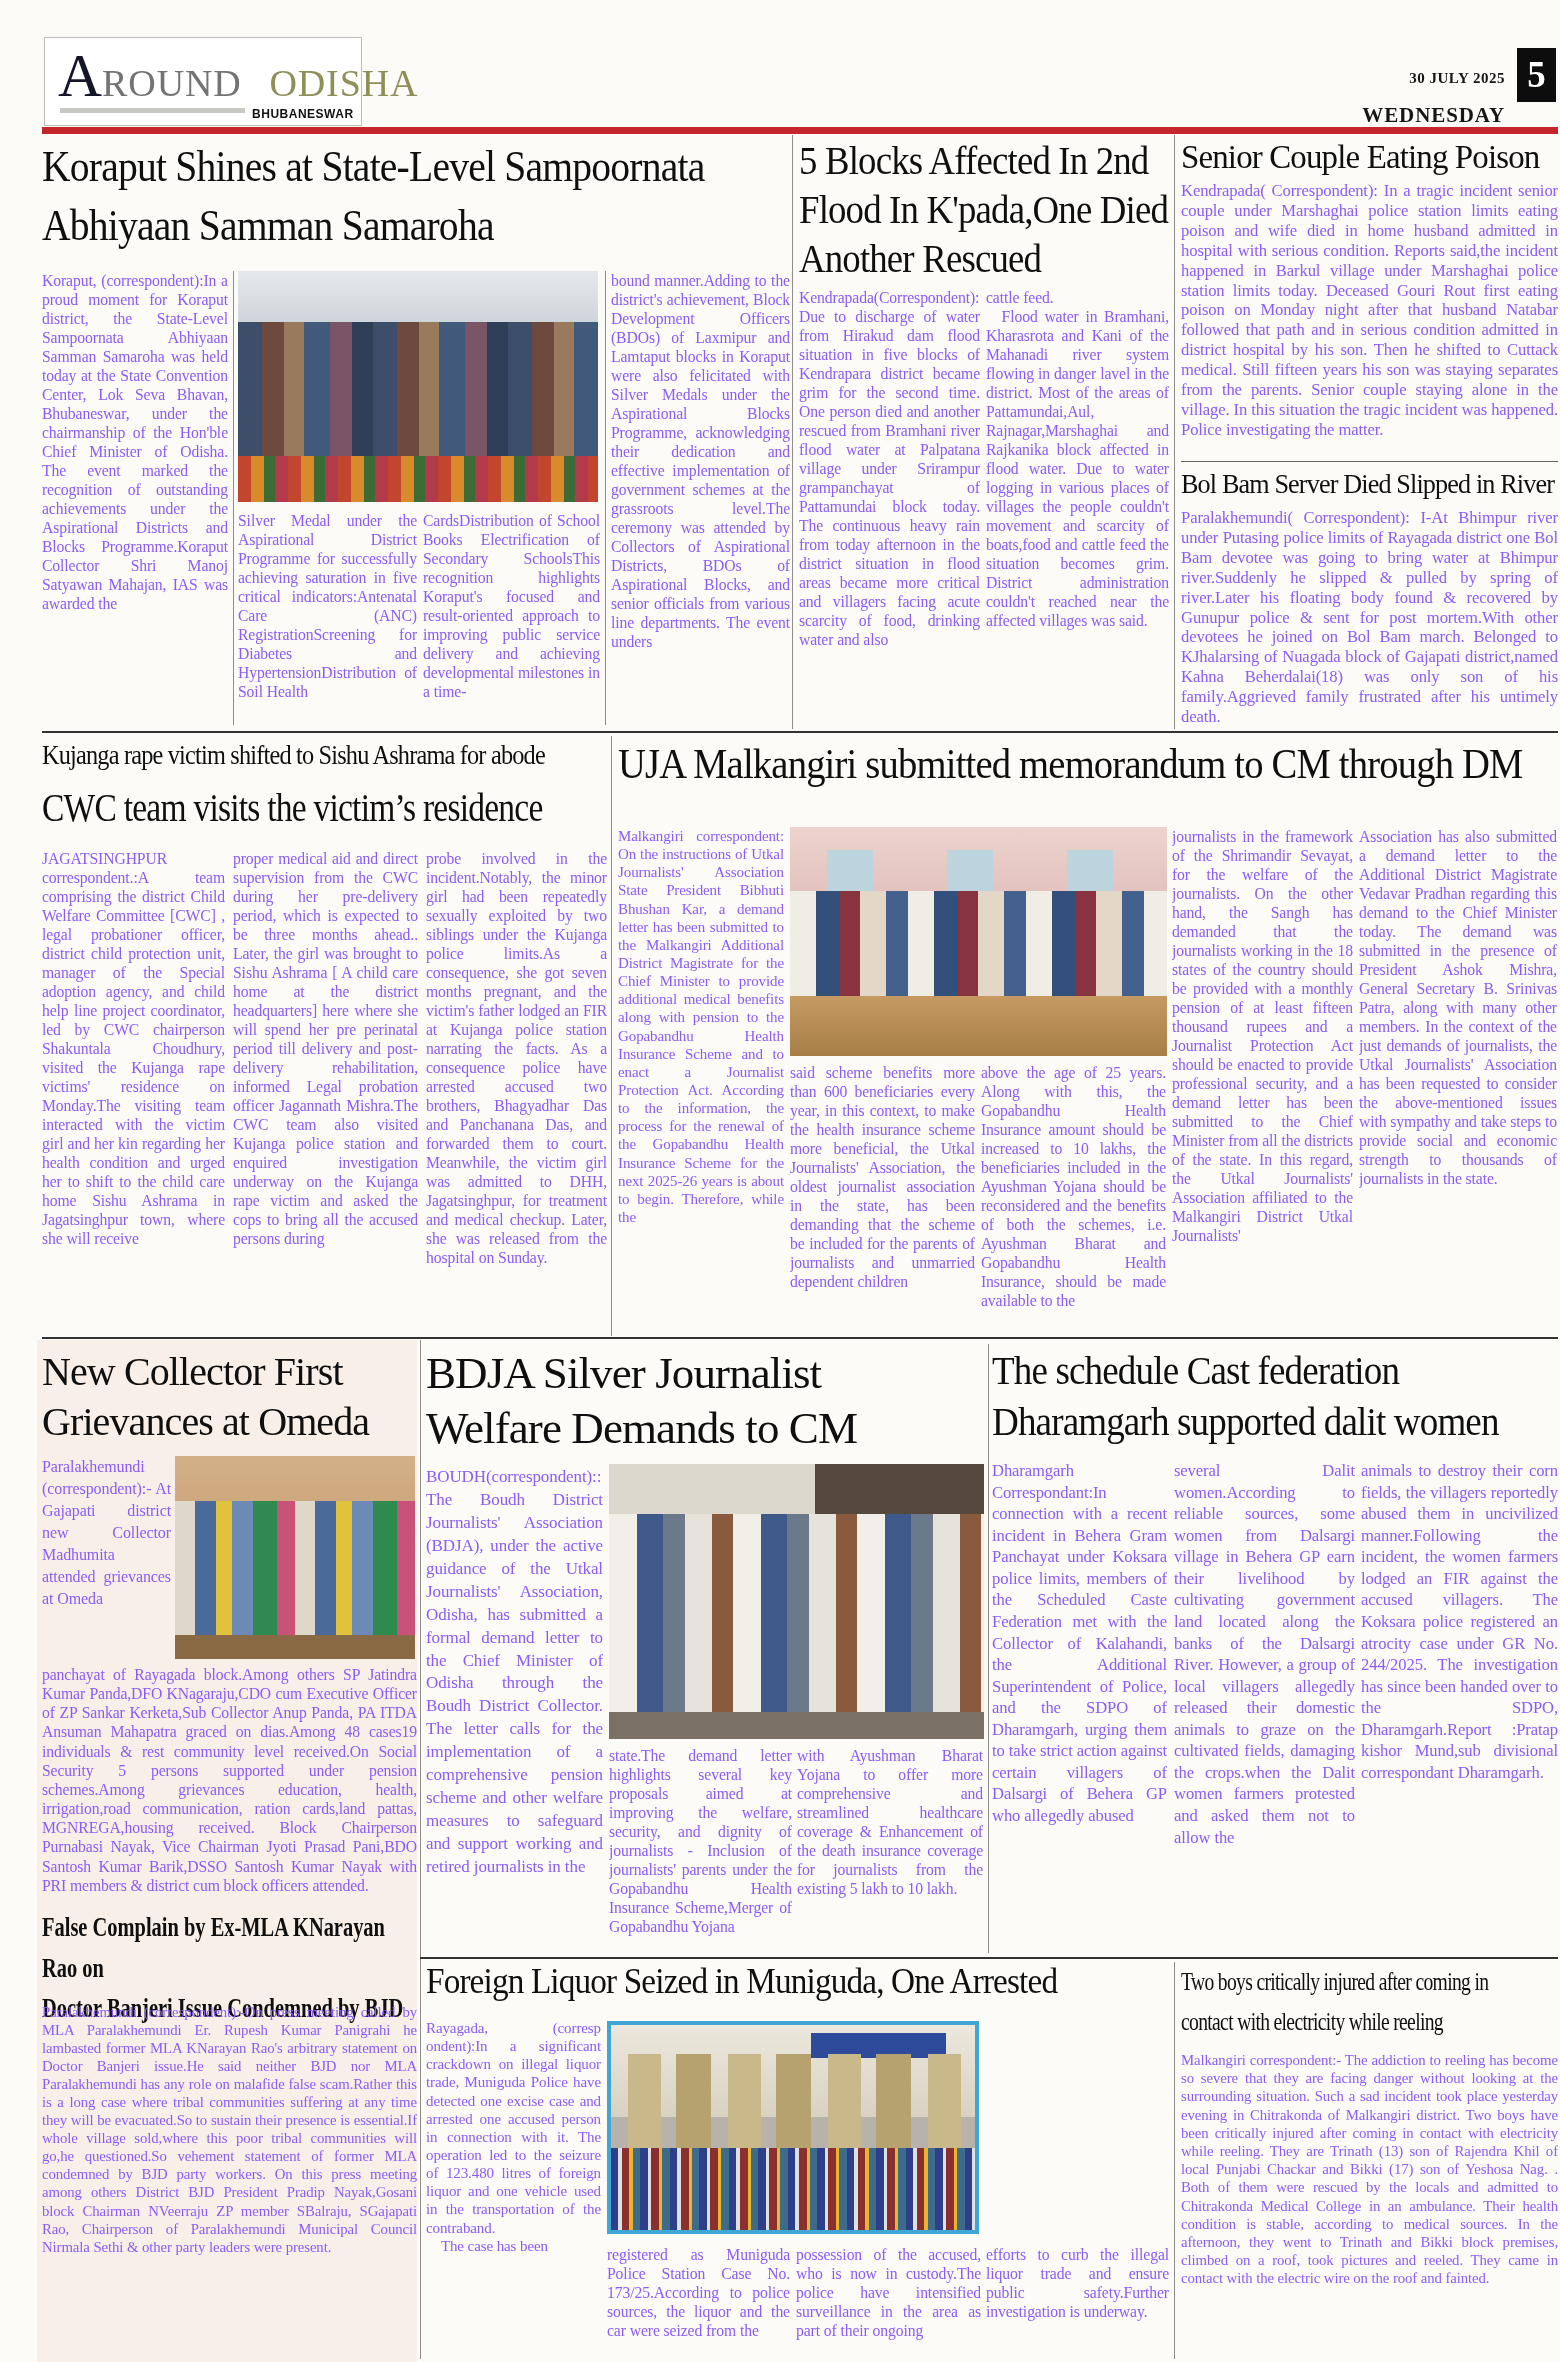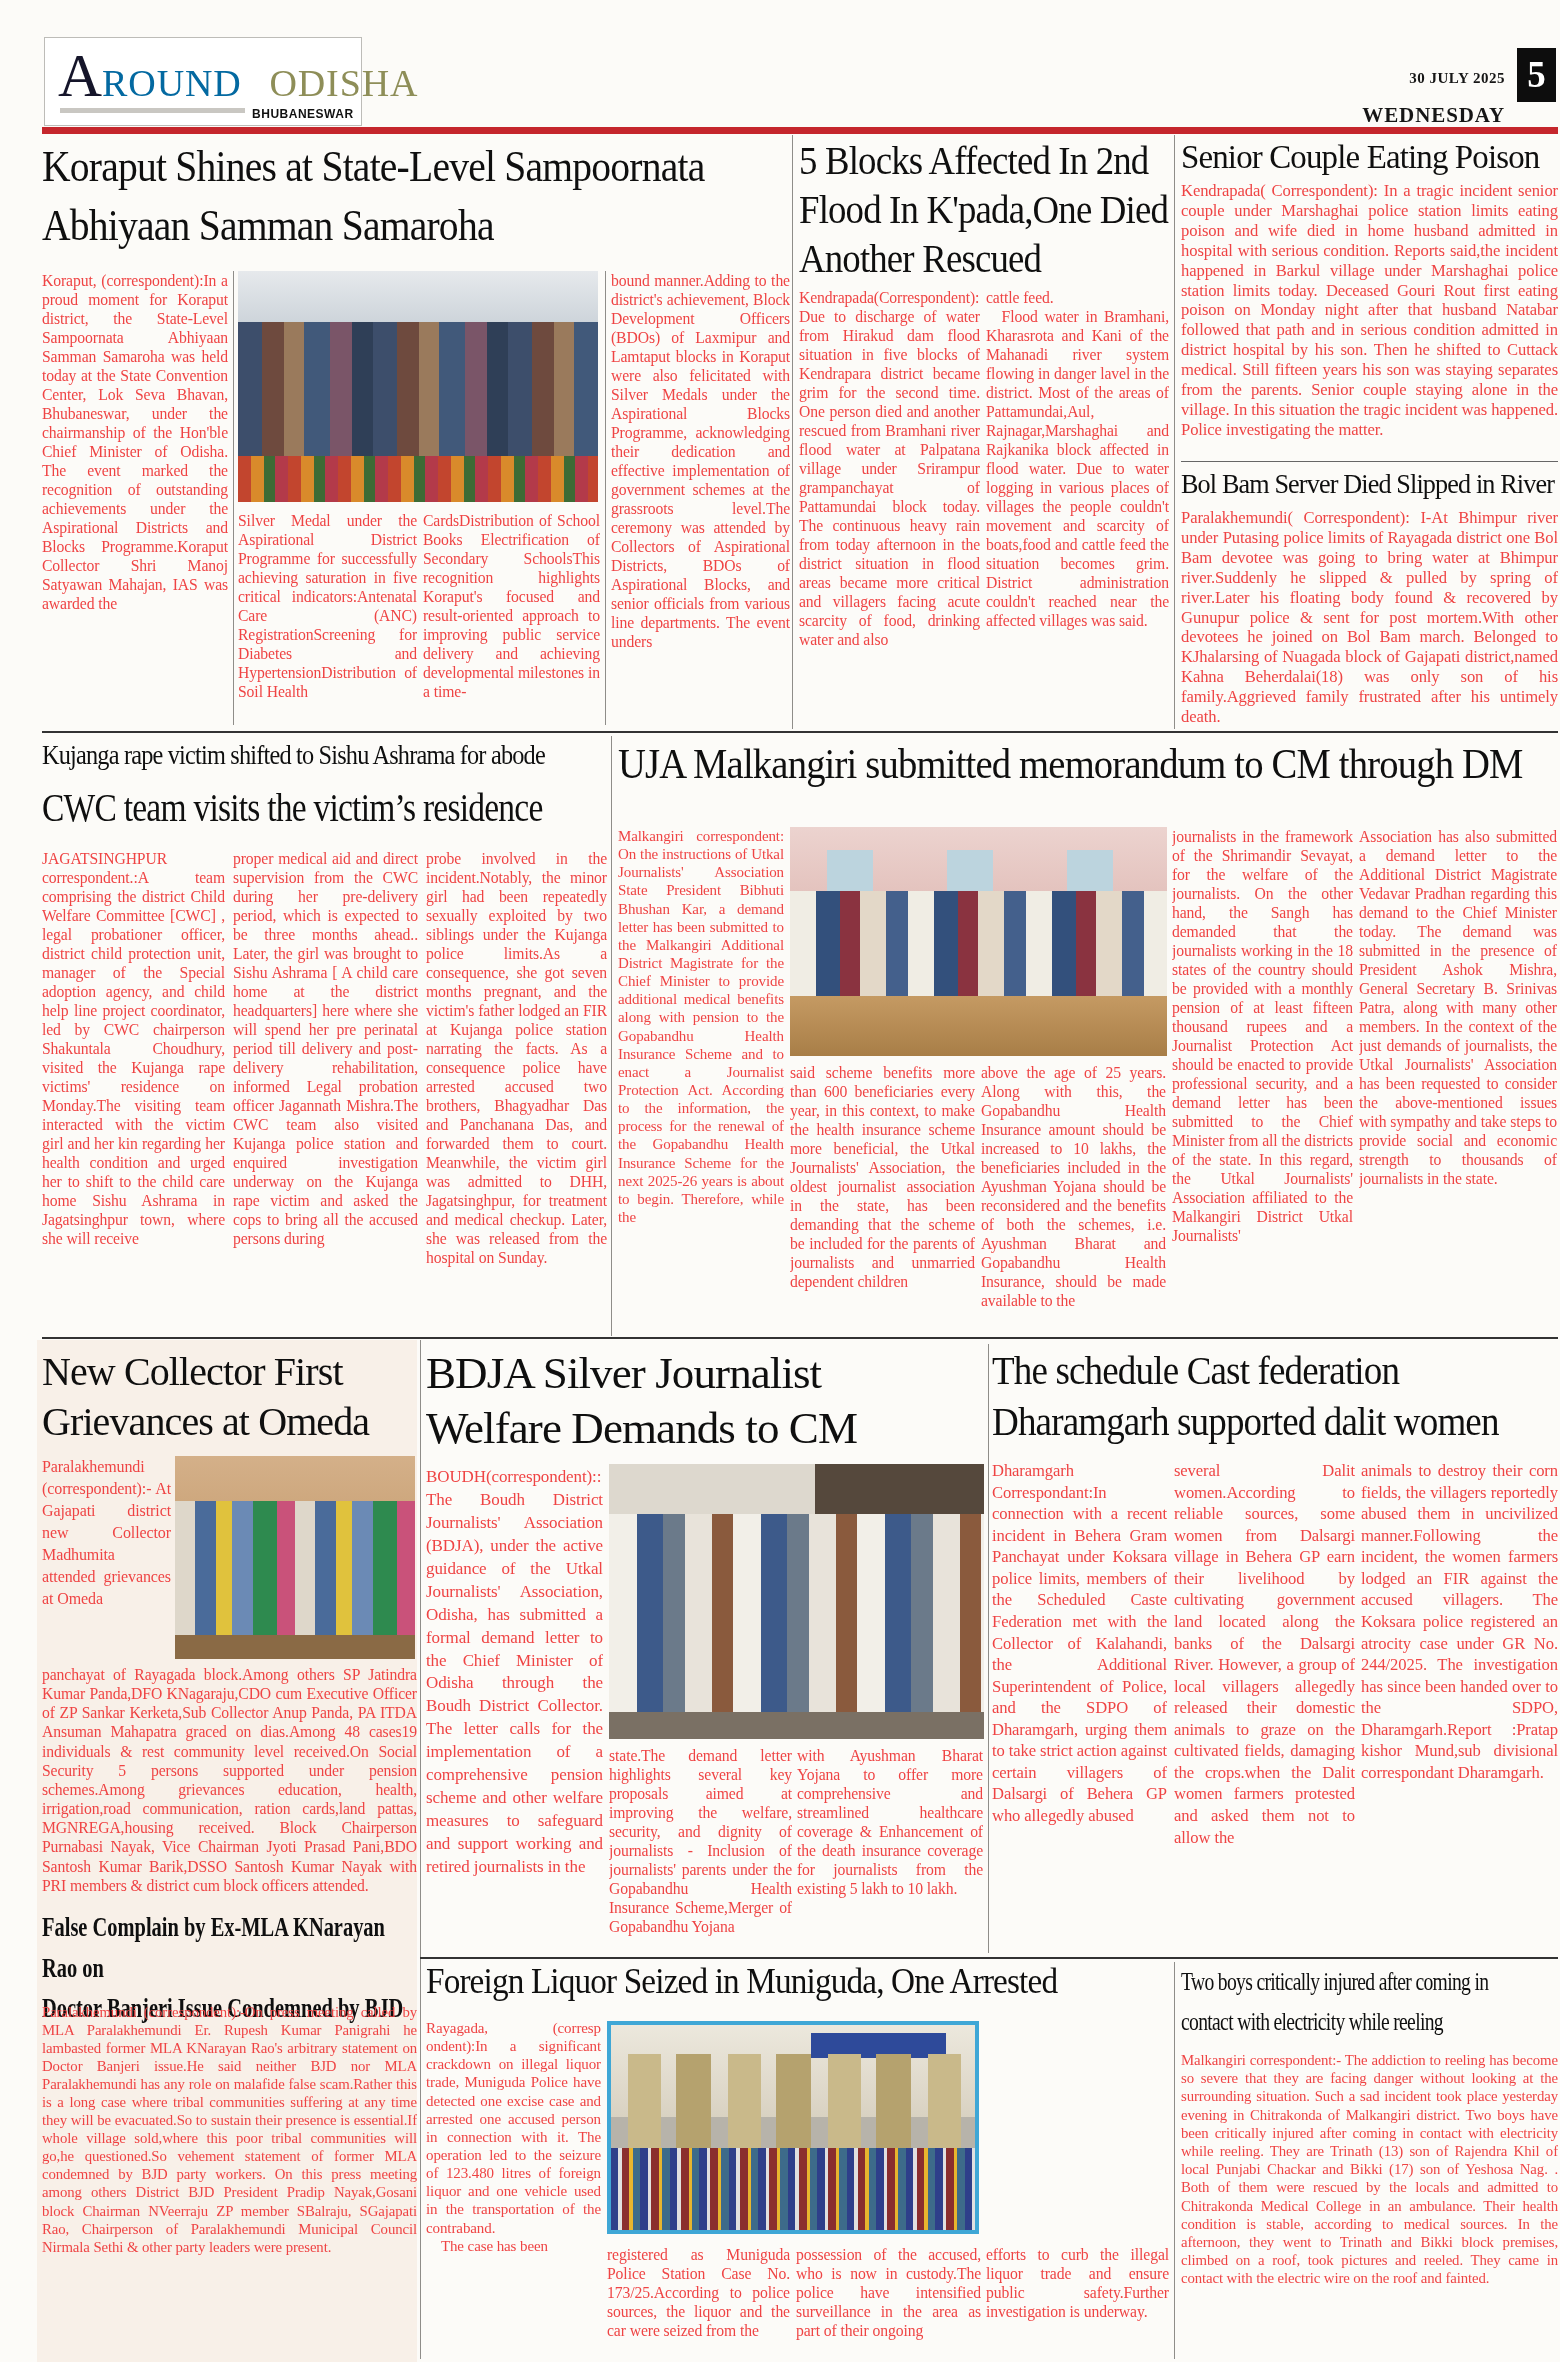--- a/index.html
+++ b/index.html
@@ -1,32 +1,32 @@
 <!DOCTYPE html>
 <html style="font-size:14.8px"><head>
 <meta charset="utf-8">
 <style>
   html,body{margin:0;padding:0;background:#d8d5d0;}
   #page{position:relative;width:1561px;height:2363px;margin:0 auto;background:#fcfbf8;
         font-family:"Liberation Serif","DejaVu Serif",serif;color:#161616;overflow:hidden;
         outline:0.9px solid #c2bfb8;}
   .bodytext{position:absolute;text-align:justify;font-size:15.7px;line-height:1.21;
-            overflow:hidden;color:#ef4444;letter-spacing:-0.1px;}
+            overflow:hidden;color:#8b5cf6;letter-spacing:-0.1px;}
   .pre{white-space:pre-line;}
   .hl{position:absolute;font-weight:400;color:#0f0f0f;white-space:pre-line;
       transform-origin:0 0;line-height:1.15;letter-spacing:-0.9px;overflow:visible;}
   .vline{position:absolute;width:0.9px;background:#8f8d89;}
   .hline{position:absolute;height:1.8px;background:#333;}
   .photo{position:absolute;overflow:hidden;background:#b7b3aa;}
   .ph-strip{position:absolute;left:0;right:0;}
   .masthead-box{position:absolute;left:44px;top:37px;width:316px;height:87px;
                 background:#ffffff;border:1.8px solid #bdbcb8;}
   .masthead-title{position:absolute;left:13px;top:7.4px;white-space:nowrap;}
   .mh-initial{font-size:61px;line-height:1;color:#15152a;}
-  .mh-rest{font-size:38px;color:#0369a1;letter-spacing:0.9px;}
+  .mh-rest{font-size:38px;color:#737373;letter-spacing:0.9px;}
   .mh-accent{font-size:38px;color:#8e8e58;letter-spacing:0.9px;margin-left:24px;}
   .mh-tagline{position:absolute;left:14.8px;top:70px;width:185px;height:4.6px;background:#c9c7c2;}
   .mh-city{position:absolute;right:7.4px;bottom:3.7px;font-family:"Liberation Sans",sans-serif;
            font-weight:700;font-size:12px;letter-spacing:0.5px;color:#111;}
   .hdr-date{position:absolute;left:1274px;top:70px;width:231px;text-align:right;
             font-weight:700;font-size:15px;letter-spacing:0.5px;}
   .hdr-pagebox{position:absolute;left:1517px;top:48px;width:39px;height:54px;background:#0d0d0d;
                color:#fff;font-weight:700;font-size:37px;text-align:center;line-height:54px;}
   .hdr-day{position:absolute;left:1311px;top:103px;width:194px;text-align:right;
            font-weight:700;font-size:21px;letter-spacing:0.9px;}

